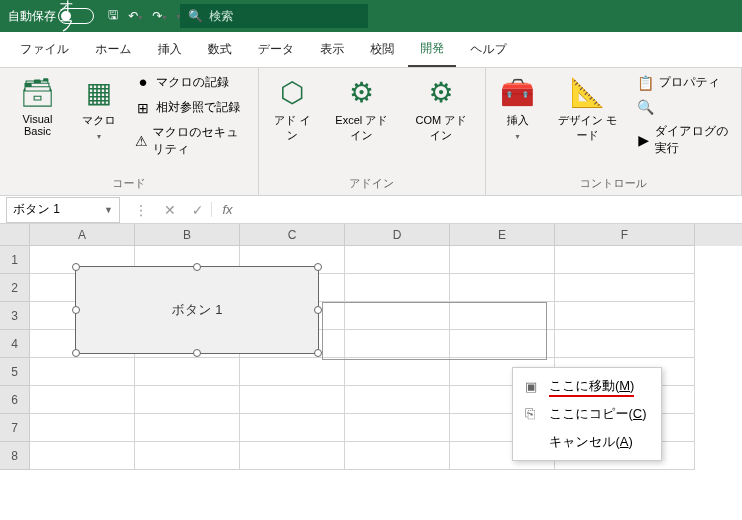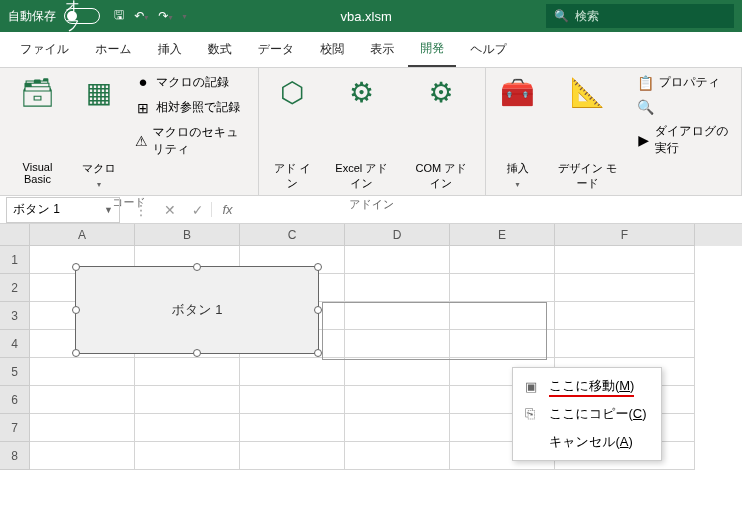--- a/index.html
+++ b/index.html
@@ -1,38 +1,38 @@
 <!DOCTYPE html>
 <html><head>
   <meta charset="utf-8">
   <style>
     * { box-sizing: border-box; margin: 0; padding: 0; }
     body { font-family: "Yu Gothic UI", "Meiryo", sans-serif; font-size: 12px; background: #fff; width: 742px; height: 520px; overflow: hidden; }
     
     .titlebar { background: #217346; color: #fff; height: 32px; display: flex; align-items: center; padding: 0 8px; }
-    .autosave { display: flex; align-items: flex-start; gap: 8px; font-size: 12px; }
+    .autosave { display: flex; align-items: flex-start; gap: 2px; font-size: 12px; }
     .toggle { width: 36px; height: 16px; border: 1px solid #fff; border-radius: 10px; display: inline-flex; align-items: center; position: relative; }
     .toggle-knob { width: 10px; height: 10px; border-radius: 50%; background: #fff; position: absolute; left: 2px; }
     .toggle-label { font-size: 15px; position: absolute; right: 4px; }
     .qat { display: flex; gap: 10px; margin-left: 14px; align-items: center; }
     .qat-btn { color: #fff; cursor: pointer; }
     .doc-title { flex: 1; text-align: center; font-size: 13px; }
     .search-box { background: #0e5c38; width: 188px; height: 24px; display: flex; align-items: center; padding: 0 8px; gap: 6px; color: #cfe5d8; }
     
     .tabs { background: #fff; height: 36px; display: flex; align-items: center; padding: 0 8px; border-bottom: 1px solid #d4d4d4; gap: 2px; }
     .tab { padding: 8px 12px; cursor: pointer; color: #272727; }
     .tab.active { border-bottom: 2px solid #404040; color: #217346; font-weight: 500; }
     
     .ribbon { background: #f3f2f1; height: 128px; display: flex; border-bottom: 1px solid #d4d4d4; }
     .group { border-right: 1px solid #d4d4d4; display: flex; flex-direction: column; padding: 4px 8px 2px; }
     .group-body { display: flex; flex: 1; align-items: flex-start; gap: 8px; }
     .group-label { text-align: center; color: #666; font-size: 11px; padding: 2px 0; }
     .big-btn { display: flex; flex-direction: column; align-items: center; justify-content: center; gap: 4px; padding: 4px 6px; cursor: pointer; min-width: 48px; }
     .big-btn-icon { font-size: 28px; color: #217346; }
-    .big-btn-label { font-size: 11px; text-align: center; margin-top: 48px; }
+    .big-btn-label { font-size: 11px; text-align: center; }
     .small-list { display: flex; flex-direction: column; gap: 4px; }
     .small-btn { display: flex; align-items: center; gap: 5px; padding: 2px 4px; cursor: pointer; font-size: 12px; }
     .small-icon { width: 16px; height: 16px; display: inline-flex; align-items: center; justify-content: center; font-size: 14px; }
     .dd { font-size: 8px; color: #666; }
     
     .formula-bar { height: 28px; display: flex; align-items: center; border-bottom: 1px solid #d4d4d4; }
     .name-box { width: 114px; height: 26px; border: 1px solid #ccc; display: flex; align-items: center; padding: 0 6px; margin: 0 6px; }
     .name-box-dd { margin-left: auto; color: #666; font-size: 9px; }
     .fb-btn { padding: 0 8px; color: #999; font-size: 14px; }
     .fx { padding: 0 10px; font-style: italic; font-size: 13px; color: #737373; border-left: 1px solid #e0e0e0; }
@@ -71,35 +71,34 @@
       <span class="toggle-knob"></span>
       <span class="toggle-label">オフ</span>
     </span>
   </div>
   <div class="qat">
     <span class="qat-btn">🖫</span>
     <span class="qat-btn">↶<span class="dd">▾</span></span>
     <span class="qat-btn">↷<span class="dd">▾</span></span>
     <span class="qat-btn dd">▾</span>
   </div>
-  <div class="doc-title">vba.xlsm</div>
   <div class="search-box">
     <span>🔍</span>
     <span>検索</span>
   </div>
 </div>
 
 <div class="tabs" id="tabs">
     <div class="tab">ファイル</div>
     <div class="tab">ホーム</div>
     <div class="tab">挿入</div>
     <div class="tab">数式</div>
     <div class="tab">データ</div>
+    <div class="tab">表示</div>
     <div class="tab">校閲</div>
-    <div class="tab">表示</div>
     <div class="tab active">開発</div>
     <div class="tab">ヘルプ</div>
   </div>
 
 <div class="ribbon" id="ribbon">
     <div class="group">
       <div class="group-body">
         <div class="big-btn">
           <div class="big-btn-icon">🗃</div>
           <div class="big-btn-label">Visual Basic</div>
@@ -165,20 +164,21 @@
           </div>
           <div class="small-btn">
             <span class="small-icon">🔍</span>
           </div>
           <div class="small-btn">
             <span class="small-icon">▶</span>
             <span>ダイアログの実行</span>
           </div>
         </div>
       </div>
+      <div class="group-label">コントロール</div>
     </div>
   </div>
 
 <div class="formula-bar">
   <div class="name-box">
     <span>ボタン 1</span>
     <span class="name-box-dd">▼</span>
   </div>
   <span class="fb-btn">⋮</span>
   <span class="fb-btn">✕</span>

